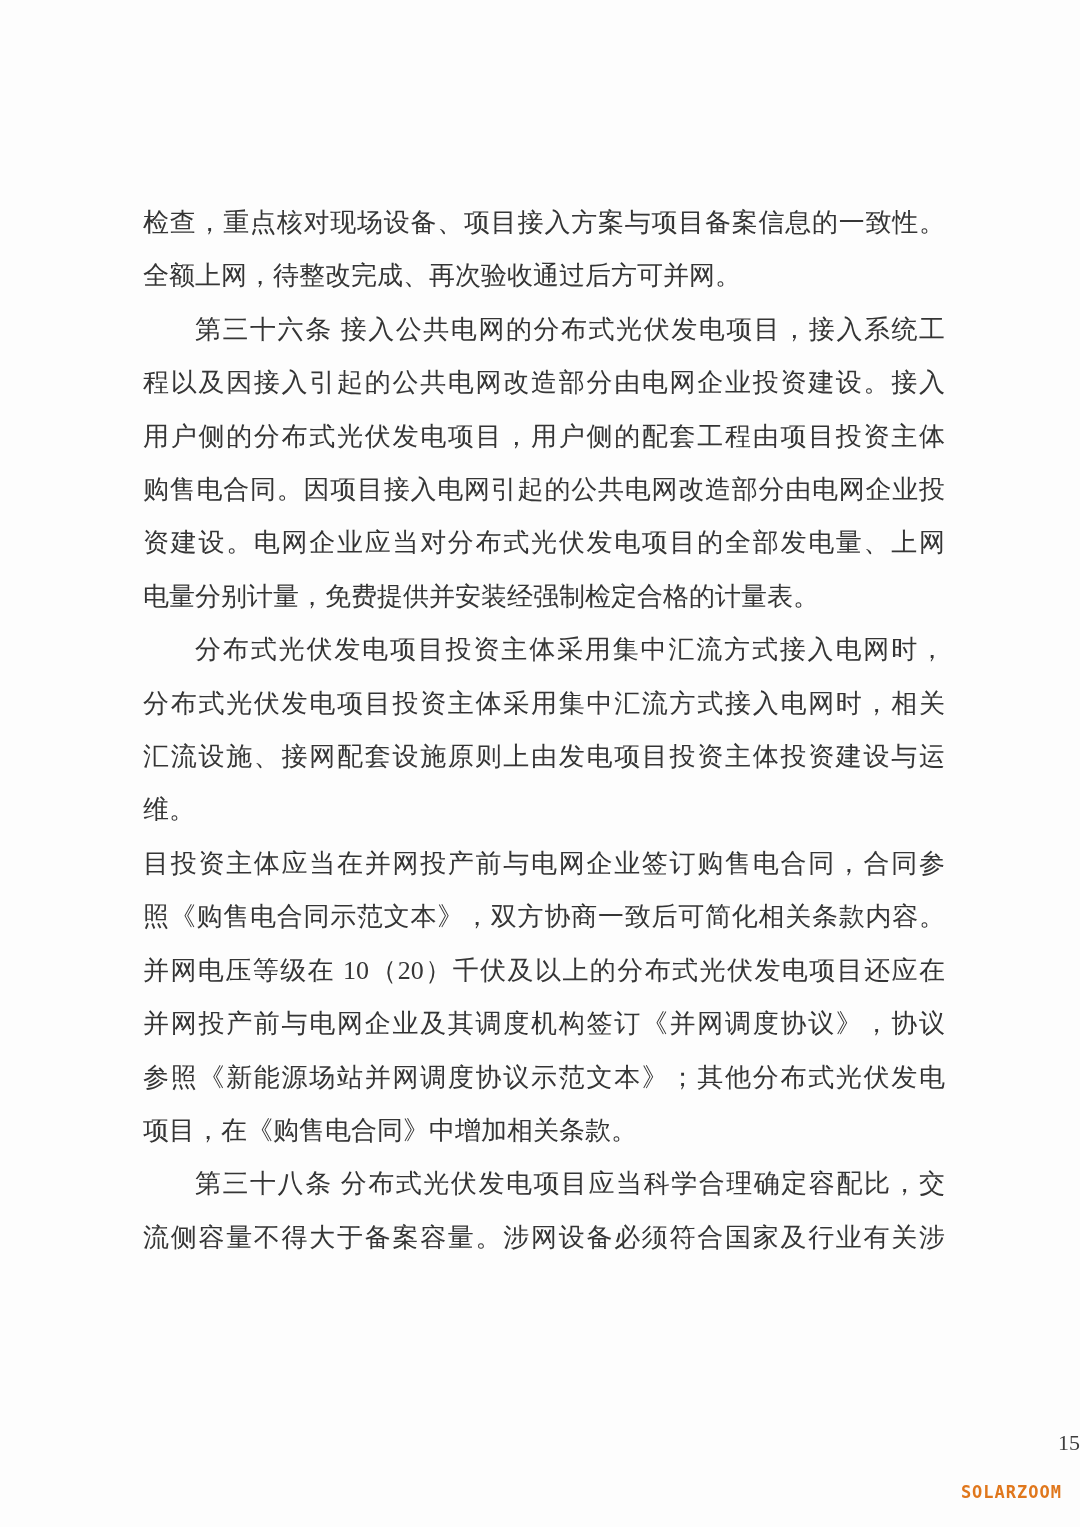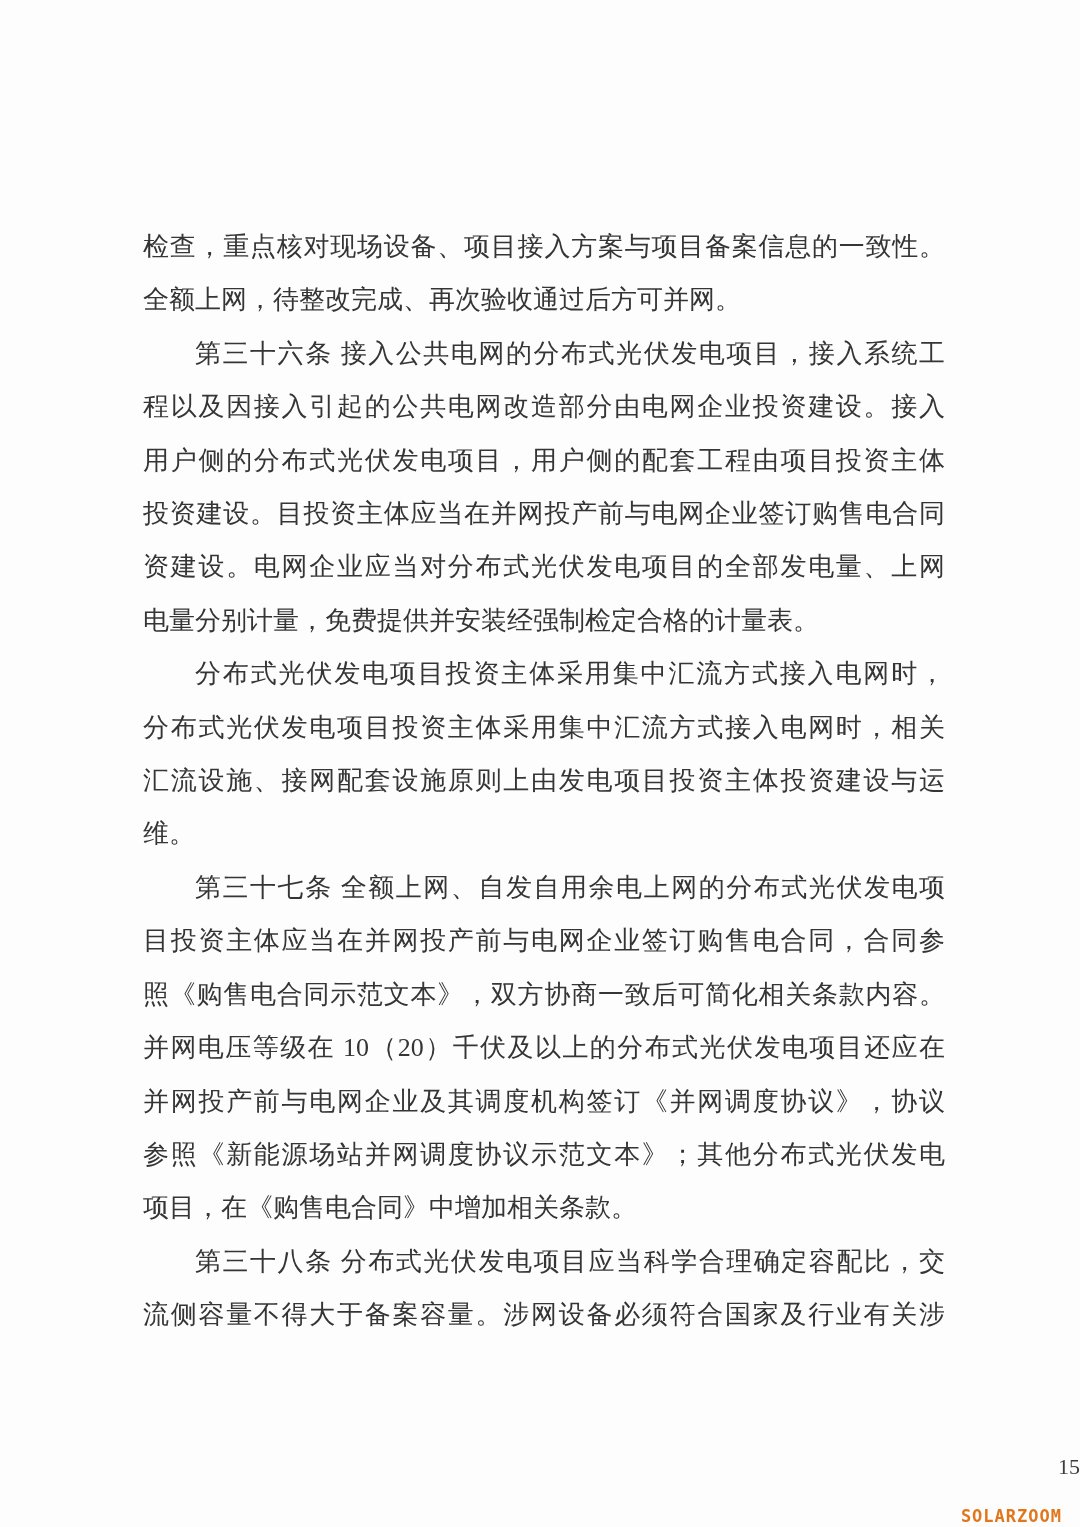--- a/index.html
+++ b/index.html
@@ -11,21 +11,20 @@
     height: 1527px;
     background: #fdfdfd;
     position: relative;
     font-family: "Liberation Serif", "DejaVu Serif", serif;
     overflow: hidden;
   }
   .page {
     position: absolute;
     inset: 0;
     background: #fdfdfd;
-    margin-top: 24px;
   }
   .doc-body {
     position: absolute;
     left: 143px;
     top: 196px;
     width: 802px;
     color: #353535;
     font-size: 26px;
     line-height: 53.4px;
     text-align: left;
@@ -65,28 +64,27 @@
 <body>
 
 <div class="page">
 
   <div class="doc-body">
     <div class="line fill">检查，重点核对现场设备、项目接入方案与项目备案信息的一致性。</div>
     <div class="line">全额上网，待整改完成、再次验收通过后方可并网。</div>
     <div class="line fill indent">第三十六条 接入公共电网的分布式光伏发电项目，接入系统工</div>
     <div class="line fill">程以及因接入引起的公共电网改造部分由电网企业投资建设。接入</div>
     <div class="line fill">用户侧的分布式光伏发电项目，用户侧的配套工程由项目投资主体</div>
-    <div class="line fill">投资建设。目投资主体应当在并网投产前与电网企业签订购售电合同</div>
+    <div class="line fill">购售电合同。因项目接入电网引起的公共电网改造部分由电网企业投</div>
     <div class="line fill">资建设。电网企业应当对分布式光伏发电项目的全部发电量、上网</div>
     <div class="line">电量分别计量，免费提供并安装经强制检定合格的计量表。</div>
     <div class="line fill indent">分布式光伏发电项目投资主体采用集中汇流方式接入电网时，</div>
     <div class="line fill">分布式光伏发电项目投资主体采用集中汇流方式接入电网时，相关</div>
     <div class="line fill">汇流设施、接网配套设施原则上由发电项目投资主体投资建设与运</div>
     <div class="line">维。</div>
-    <div class="line fill indent">第三十七条 全额上网、自发自用余电上网的分布式光伏发电项</div>
     <div class="line fill">目投资主体应当在并网投产前与电网企业签订购售电合同，合同参</div>
     <div class="line fill">照《购售电合同示范文本》，双方协商一致后可简化相关条款内容。</div>
     <div class="line fill">并网电压等级在 10（20）千伏及以上的分布式光伏发电项目还应在</div>
     <div class="line fill">并网投产前与电网企业及其调度机构签订《并网调度协议》，协议</div>
     <div class="line fill">参照《新能源场站并网调度协议示范文本》；其他分布式光伏发电</div>
     <div class="line">项目，在《购售电合同》中增加相关条款。</div>
     <div class="line fill indent">第三十八条 分布式光伏发电项目应当科学合理确定容配比，交</div>
     <div class="line fill">流侧容量不得大于备案容量。涉网设备必须符合国家及行业有关涉</div>
   </div>
 

